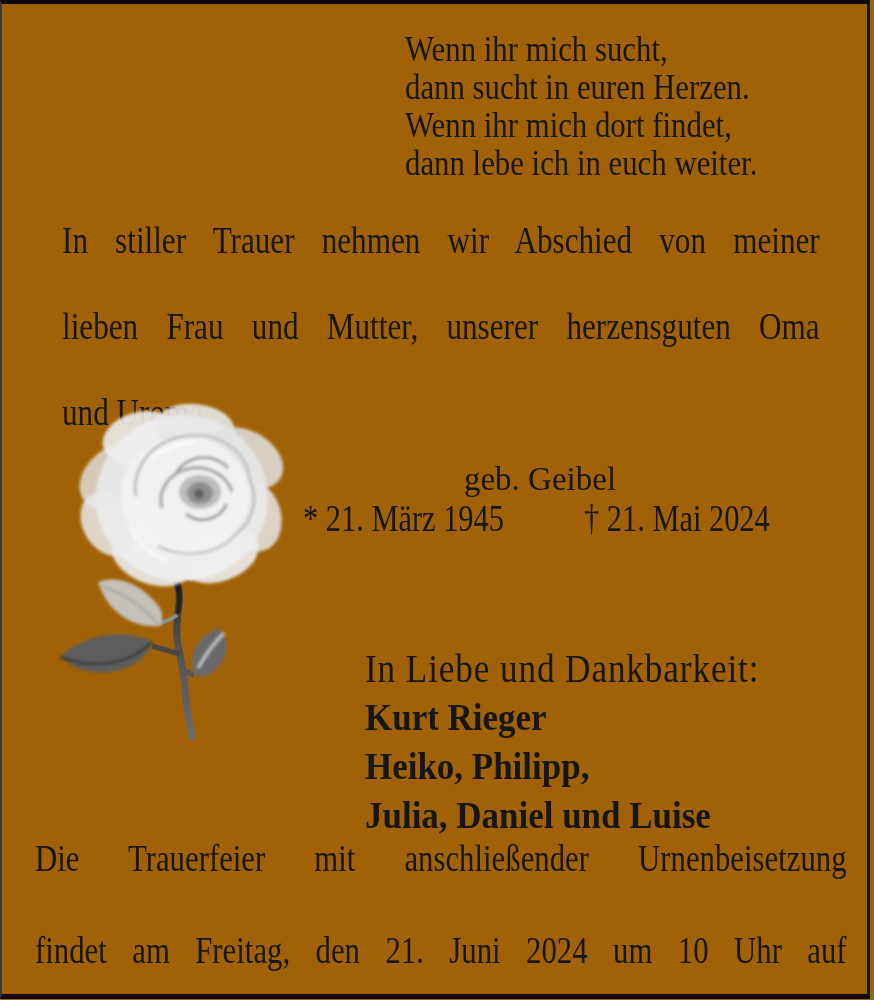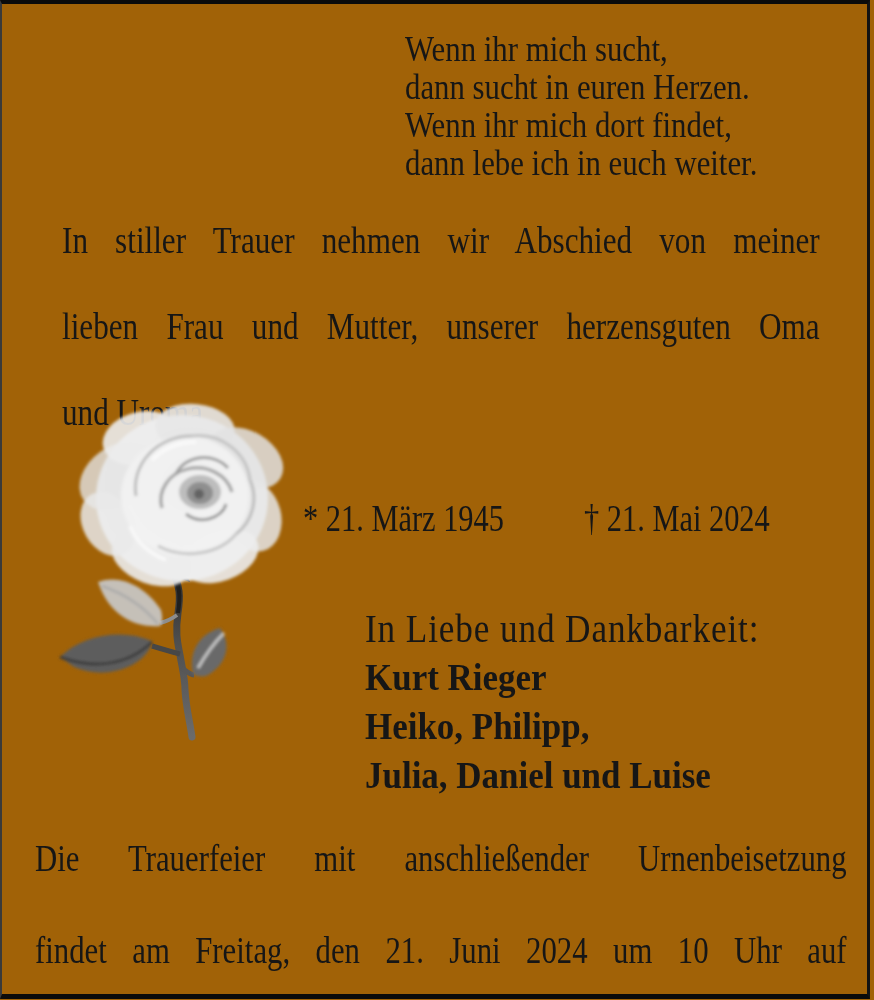--- a/index.html
+++ b/index.html
@@ -62,21 +62,21 @@
   .date {
     top: 496px;
     font-size: 38px; line-height: 44px;
     transform: scaleX(0.8); transform-origin: 0 0;
     white-space: nowrap;
   }
   .birth { left: 303px; }
   .death { left: 584px; }
 
   
-  .farewell { left: 365px; top: 604px; }
+  .farewell { left: 365px; top: 644px; }
   .farewell-heading {
     font-size: 40px; line-height: 49px; letter-spacing: 1px;
     transform: scaleX(0.88); transform-origin: 0 0;
     white-space: nowrap;
   }
   .mourner {
     font-size: 38px; line-height: 49px; font-weight: bold;
     transform: scaleX(0.92); transform-origin: 0 0;
     white-space: nowrap;
   }
@@ -165,20 +165,21 @@
       <path d="M188,72 A30,26 0 0 0 136,78" fill="none" stroke="#9e9e9e" stroke-width="3"></path>
       <path d="M146,118 A24,20 0 0 0 186,108" fill="none" stroke="#9a9a9a" stroke-width="3"></path>
       <ellipse cx="160" cy="96" rx="21" ry="17" fill="#bdbdbd"></ellipse>
       <ellipse cx="160" cy="97" rx="13" ry="11" fill="#8f8f8f"></ellipse>
       <circle cx="159" cy="98" r="5" fill="#646464"></circle>
       <path d="M112,64 C124,52 140,46 156,46" fill="none" stroke="#fafafa" stroke-width="4" opacity="0.9"></path>
       <path d="M90,130 C96,146 110,158 126,164" fill="none" stroke="#f8f8f8" stroke-width="4" opacity="0.9"></path>
     </g>
   </svg>
 
+  <div class="block maiden">geb. Geibel</div>
 
   <div class="block date birth">* 21. März 1945</div>
   <div class="block date death">† 21. Mai 2024</div>
 
   <div class="block farewell">
     <div class="farewell-heading">In Liebe und Dankbarkeit:</div>
     <div class="mourner">Kurt Rieger</div>
     <div class="mourner">Heiko, Philipp,</div>
     <div class="mourner">Julia, Daniel und Luise</div>
   </div>

